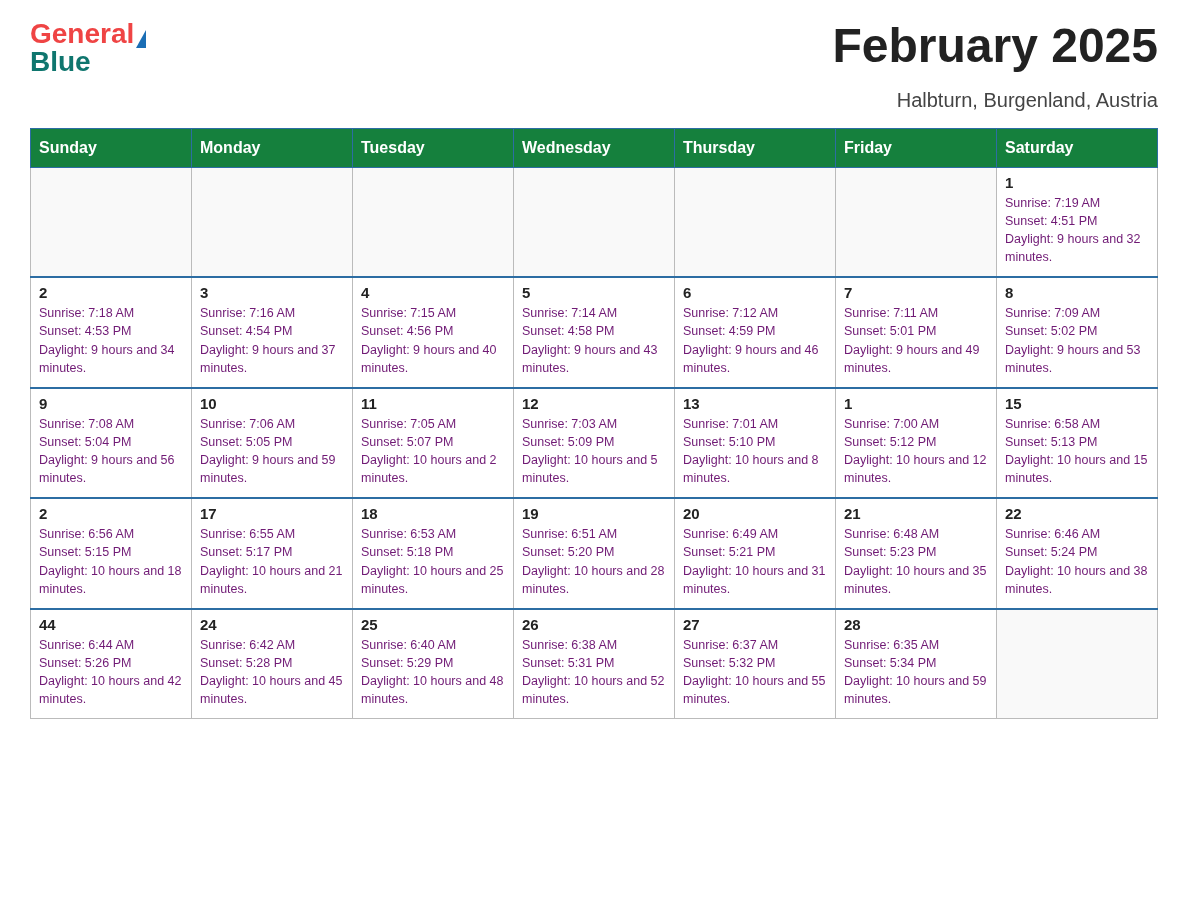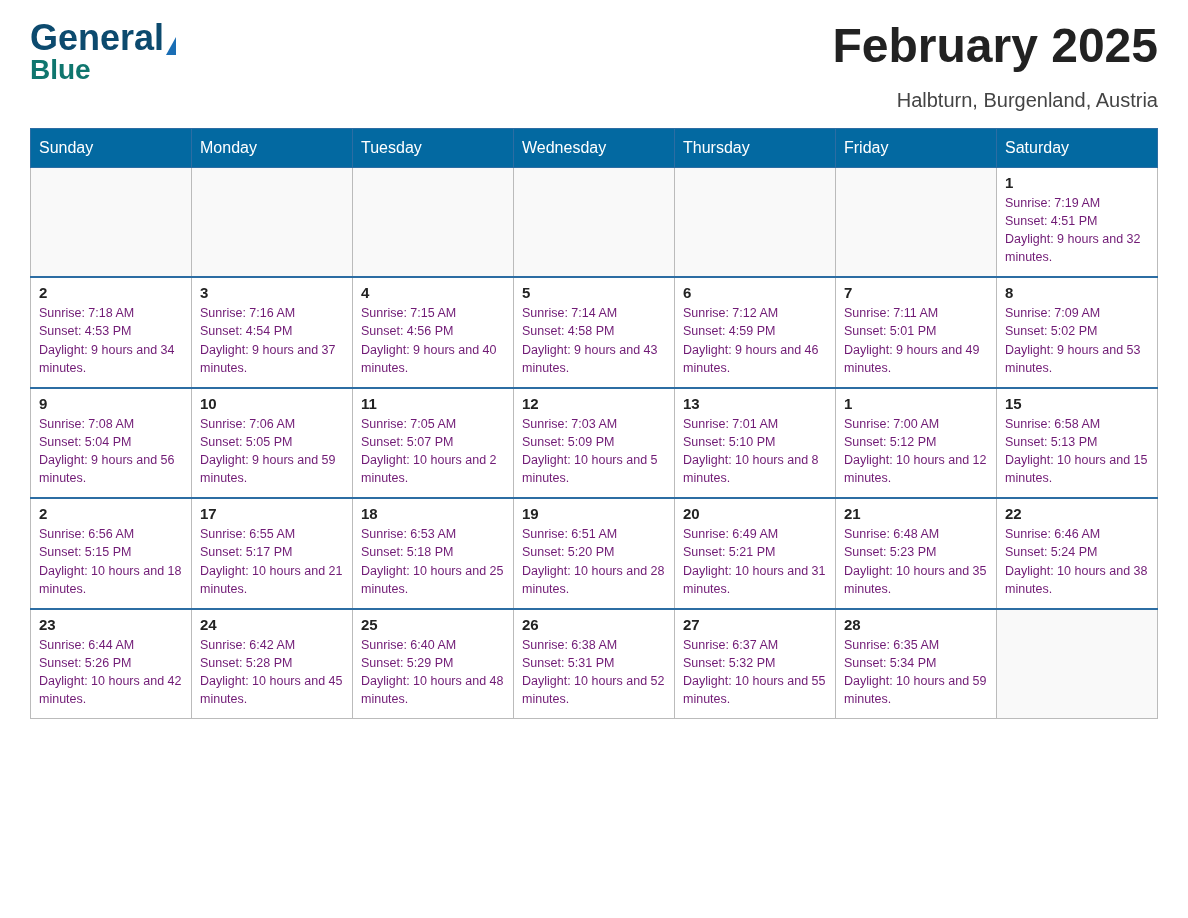--- a/index.html
+++ b/index.html
@@ -15,23 +15,23 @@
       justify-content: space-between;
       align-items: flex-start;
       margin-bottom: 16px;
     }
     .logo {
       display: flex;
       flex-direction: column;
       align-items: flex-start;
     }
     .logo-general {
-      font-size: 36px;
-      font-weight: bold;
-      color: #0c4a6e;
+      font-size: 28px;
+      font-weight: bold;
+      color: #ef4444;
       line-height: 1;
       margin-top: 44px;
     }
     .logo-blue {
       font-size: 28px;
       font-weight: bold;
       color: #0f766e;
       line-height: 1;
     }
     .logo-triangle {
@@ -57,24 +57,24 @@
       font-size: 20px;
       color: #444;
       margin-top: 16px;
     }
     .calendar {
       width: 100%;
       border-collapse: collapse;
       border: 1px solid #999;
     }
     .calendar th {
-      background-color: #0369a1;
+      background-color: #15803d;
       color: #fff;
       font-size: 16px;
-      font-weight: normal;
+      font-weight: bold;
       padding: 10px 8px;
       text-align: left;
       border: 1px solid #2c6da3;
     }
     .calendar td {
       vertical-align: top;
       padding: 6px 8px 10px 8px;
       border: 1px solid #bbb;
       width: 14.28%;
       min-height: 110px;
@@ -228,21 +228,21 @@
           <span class="day-number">21</span>
           <div class="day-info">Sunrise: 6:48 AM<br>Sunset: 5:23 PM<br>Daylight: 10 hours and 35 minutes.</div>
         </td>
         <td>
           <span class="day-number">22</span>
           <div class="day-info">Sunrise: 6:46 AM<br>Sunset: 5:24 PM<br>Daylight: 10 hours and 38 minutes.</div>
         </td>
       </tr>
       <tr class="row-border">
         <td>
-          <span class="day-number">23</span>
+          <span class="day-number">44</span>
           <div class="day-info">Sunrise: 6:44 AM<br>Sunset: 5:26 PM<br>Daylight: 10 hours and 42 minutes.</div>
         </td>
         <td>
           <span class="day-number">24</span>
           <div class="day-info">Sunrise: 6:42 AM<br>Sunset: 5:28 PM<br>Daylight: 10 hours and 45 minutes.</div>
         </td>
         <td>
           <span class="day-number">25</span>
           <div class="day-info">Sunrise: 6:40 AM<br>Sunset: 5:29 PM<br>Daylight: 10 hours and 48 minutes.</div>
         </td>

